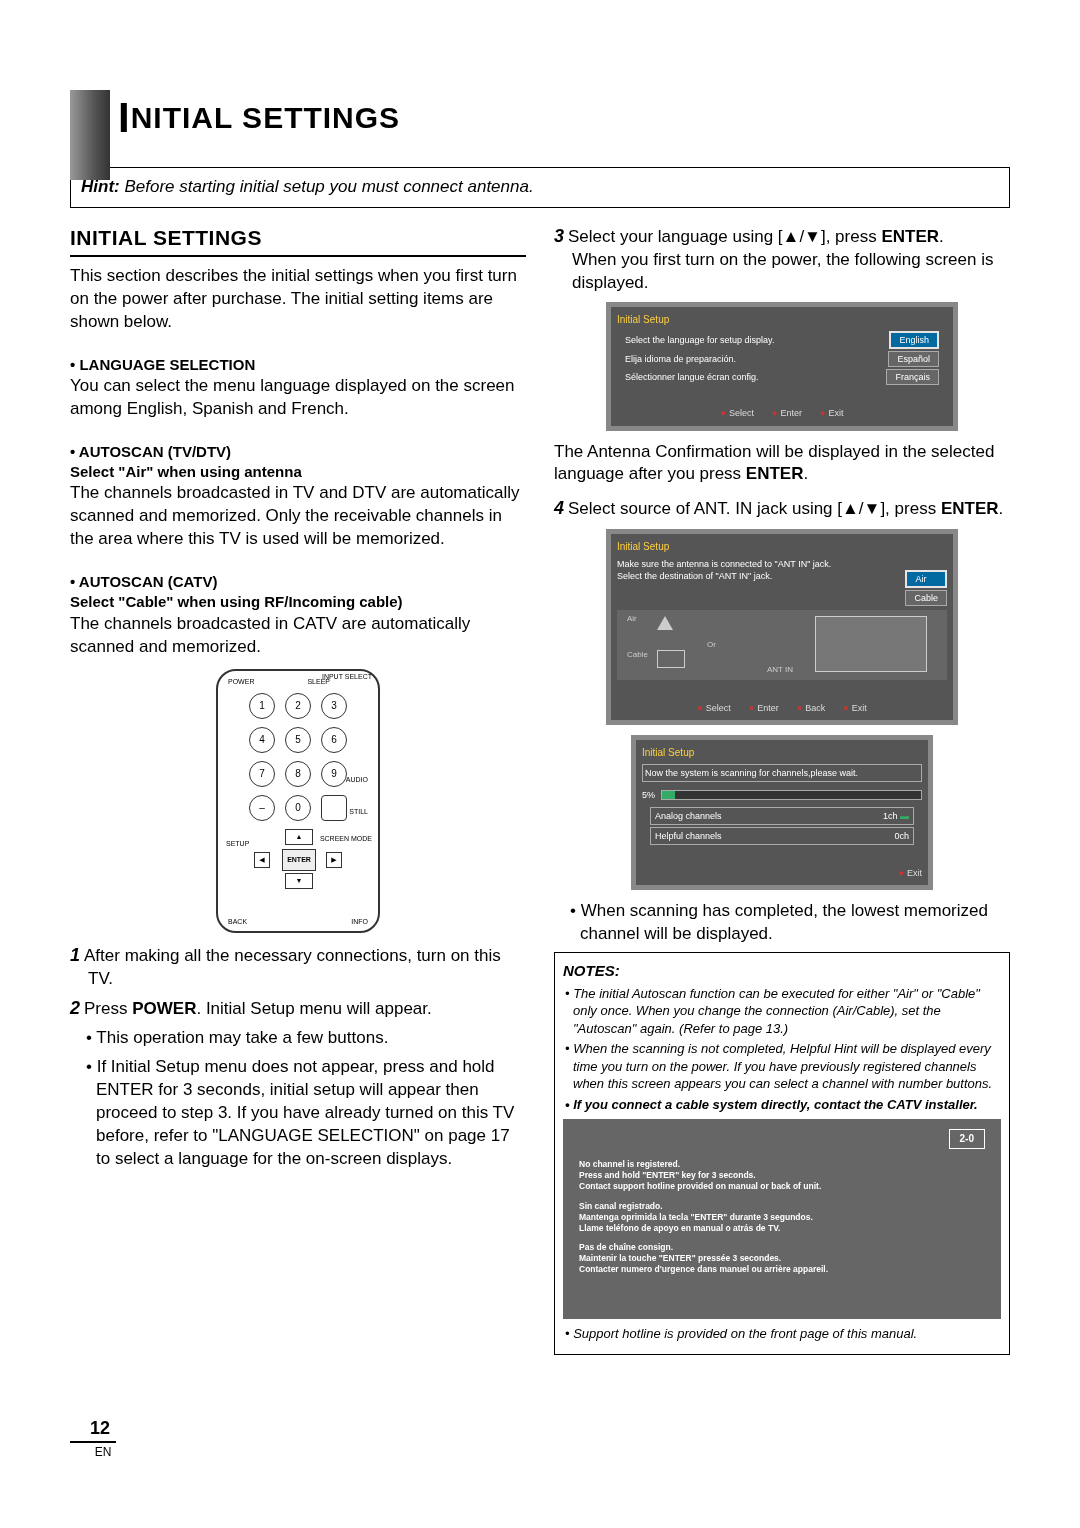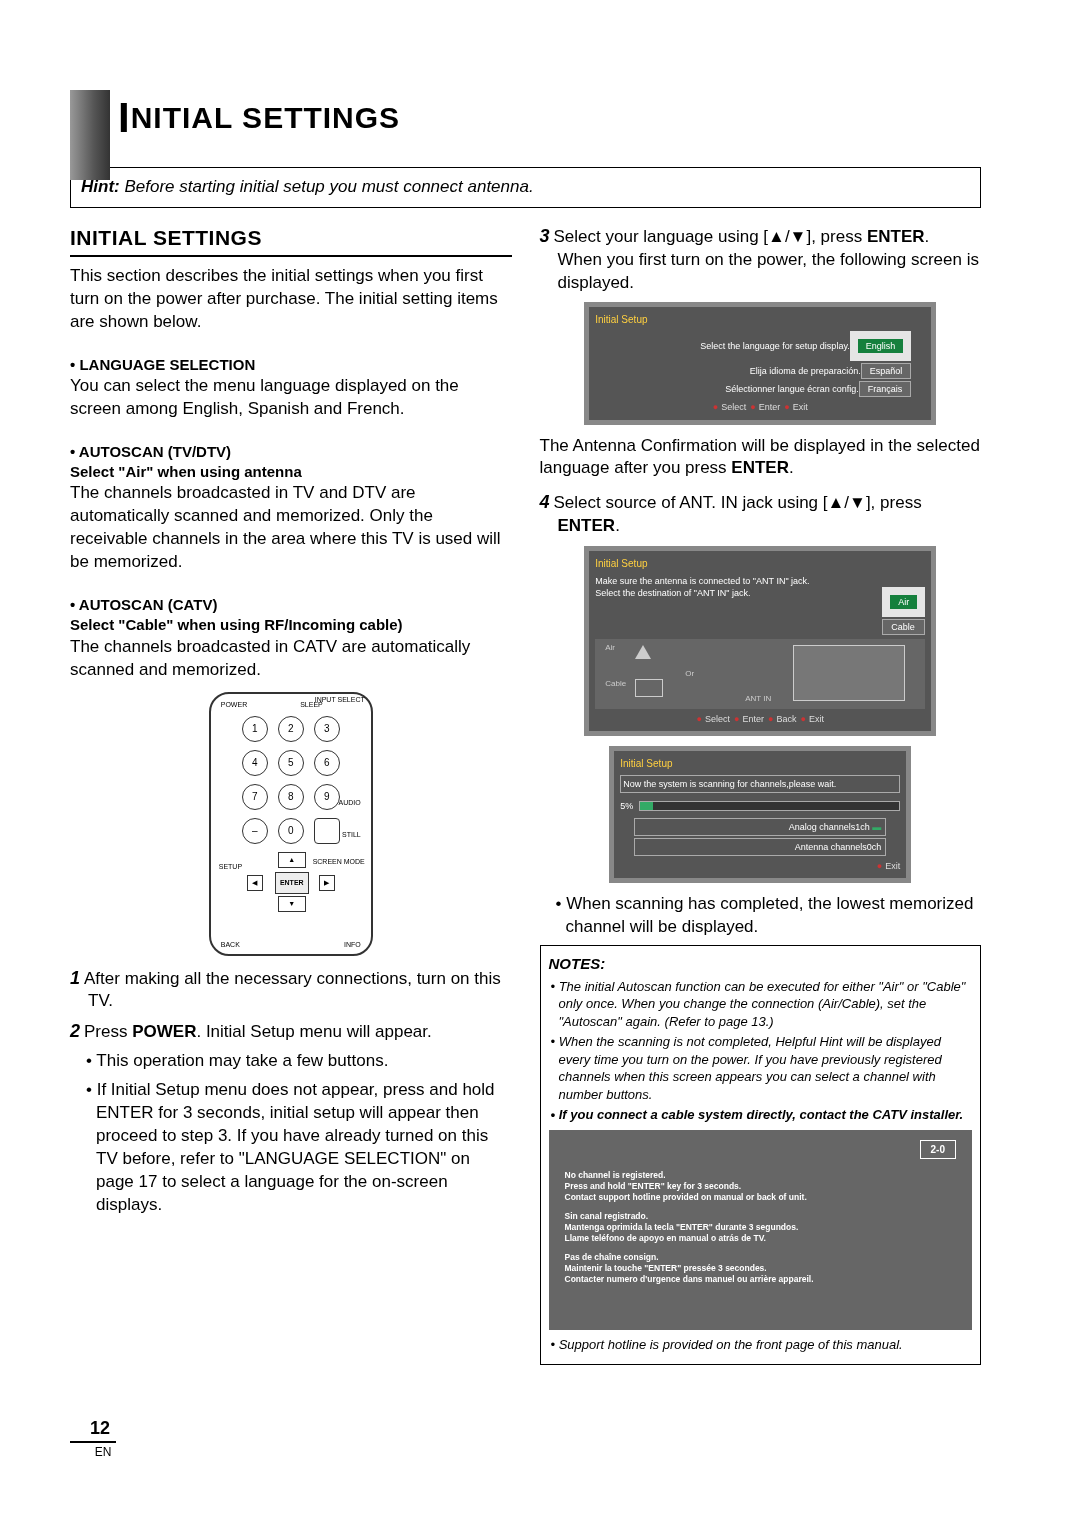--- a/index.html
+++ b/index.html
@@ -1,16 +1,16 @@
 <!DOCTYPE html>
 <html><head>
 <meta charset="utf-8">
 <style>
   body{margin:0;background:#fff;font-family:Arial,Helvetica,sans-serif;color:#000;font-size:16px;line-height:1.35}
-  .page{width:1080px;height:1488px;margin:0 auto;position:relative;padding:90px 99px 40px 70px;box-sizing:border-box}
+  .page{width:1080px;height:1488px;margin:0 auto;position:relative;padding:90px 70px 40px 70px;box-sizing:border-box}
   .side-deco{position:absolute;top:90px;left:70px;width:40px;height:90px;background:linear-gradient(to right,#999 0%,#555 60%,#333 100%)}
   .header-title{font-size:30px;font-weight:bold;letter-spacing:1px;margin-left:48px;margin-bottom:20px}
   .big-I{font-size:42px;font-weight:bold;vertical-align:-4px}
   .hint-box{border:1px solid #000;padding:8px 10px;font-size:17px;font-style:italic;margin-bottom:16px}
   .hint-box b{font-style:italic}
   .columns{display:flex;gap:28px}
   .col{flex:1;min-width:0}
   .section-title{font-size:21px;font-weight:bold;border-bottom:2px solid #000;padding-bottom:3px;margin-bottom:8px;letter-spacing:.5px}
   .intro{font-size:17px;margin-bottom:14px}
   .item-head{font-size:15px;font-weight:bold;margin-top:21px}
@@ -24,24 +24,24 @@
   .dpad .up{top:0;left:37px}
   .dpad .dn{bottom:0;left:37px}
   .dpad .lf{top:23px;left:6px;width:14px;height:14px}
   .dpad .rt{top:23px;right:6px;width:14px;height:14px}
   .dpad .ent{top:20px;left:34px;width:32px;height:20px;font-weight:bold;background:#eee}
   .step{font-size:17px;text-indent:-18px;padding-left:18px;margin-bottom:6px}
   .step b.num{font-style:italic;font-weight:bold;font-size:18px;margin-right:4px}
   .bullet{font-size:17px;padding-left:26px;text-indent:-10px;margin-bottom:6px}
   .osd{background:#555;color:#fff;border:5px solid #888;padding:6px;font-size:9px;width:330px;margin:8px auto 10px auto}
   .osd .title{color:#ffd040;font-size:10px;margin-bottom:4px}
-  .osd .row{display:flex;justify-content:flex-end;align-items:center;margin:2px 14px}
+  .osd .row{display:flex;justify-content:space-between;align-items:center;margin:2px 8px}
   .osd .pill{border:1px solid #aaa;padding:1px 8px;font-size:9px;background:#666}
-  .osd .pill.sel{background:#15803d;border:8px solid #e5e5e5}
-  .osd .foot{display:flex;gap:4px;margin-top:4px;font-size:9px;justify-content:center;color:#ddd}
+  .osd .pill.sel{background:#0369a1;border:2px solid #e5e5e5}
+  .osd .foot{display:flex;gap:18px;margin-top:22px;font-size:9px;justify-content:center;color:#ddd}
   .osd .foot span::before{content:"●";color:#c33;margin-right:3px}
   .osd2 .diagram{height:70px;background:#666;margin:4px 0;position:relative;font-size:8px;color:#ccc}
   .osd3 .bar{height:8px;background:#333;border:1px solid #aaa;margin:4px 0}
   .notes-box{border:1px solid #000;padding:8px;margin-top:4px;font-size:13px}
   .notes-box .nt{font-style:italic;font-weight:bold;font-size:15px}
   .notes-box .n{font-style:italic;padding-left:10px;text-indent:-8px;margin:3px 0}
   .hint-screen{background:#666;color:#fff;width:100%;height:200px;margin:6px 0;position:relative;font-size:8.5px;padding:16px;box-sizing:border-box}
   .hint-screen .badge{position:absolute;top:10px;right:16px;border:1px solid #fff;padding:2px 10px;font-size:10px;font-weight:bold}
   .hint-screen .msg{margin-top:24px;font-weight:bold;line-height:1.3}
   .hint-screen .msg div{margin-bottom:8px}
@@ -196,21 +196,21 @@
             <span>5%</span>
             <div class="bar" style="flex:1">
               <div style="width:5%;height:100%;background:#3a6"></div>
             </div>
           </div>
         <div class="row" style="border:1px solid #aaa;padding:2px 4px;margin-top:3px">
             <span>Analog channels</span>
             <span><span>1ch</span> <span style="color:#3a6">▬</span></span>
           </div>
         <div class="row" style="border:1px solid #aaa;padding:2px 4px;margin-top:2px">
-            <span>Antenna channels</span>
+            <span>Helpful channels</span>
             <span>0ch</span>
           </div>
         <div class="foot" style="justify-content:flex-end">
             <span>Exit</span>
           </div>
       </div>
 
       <div class="bullet">• When scanning has completed, the lowest memorized channel will be displayed.</div>
 
       <div class="notes-box">

